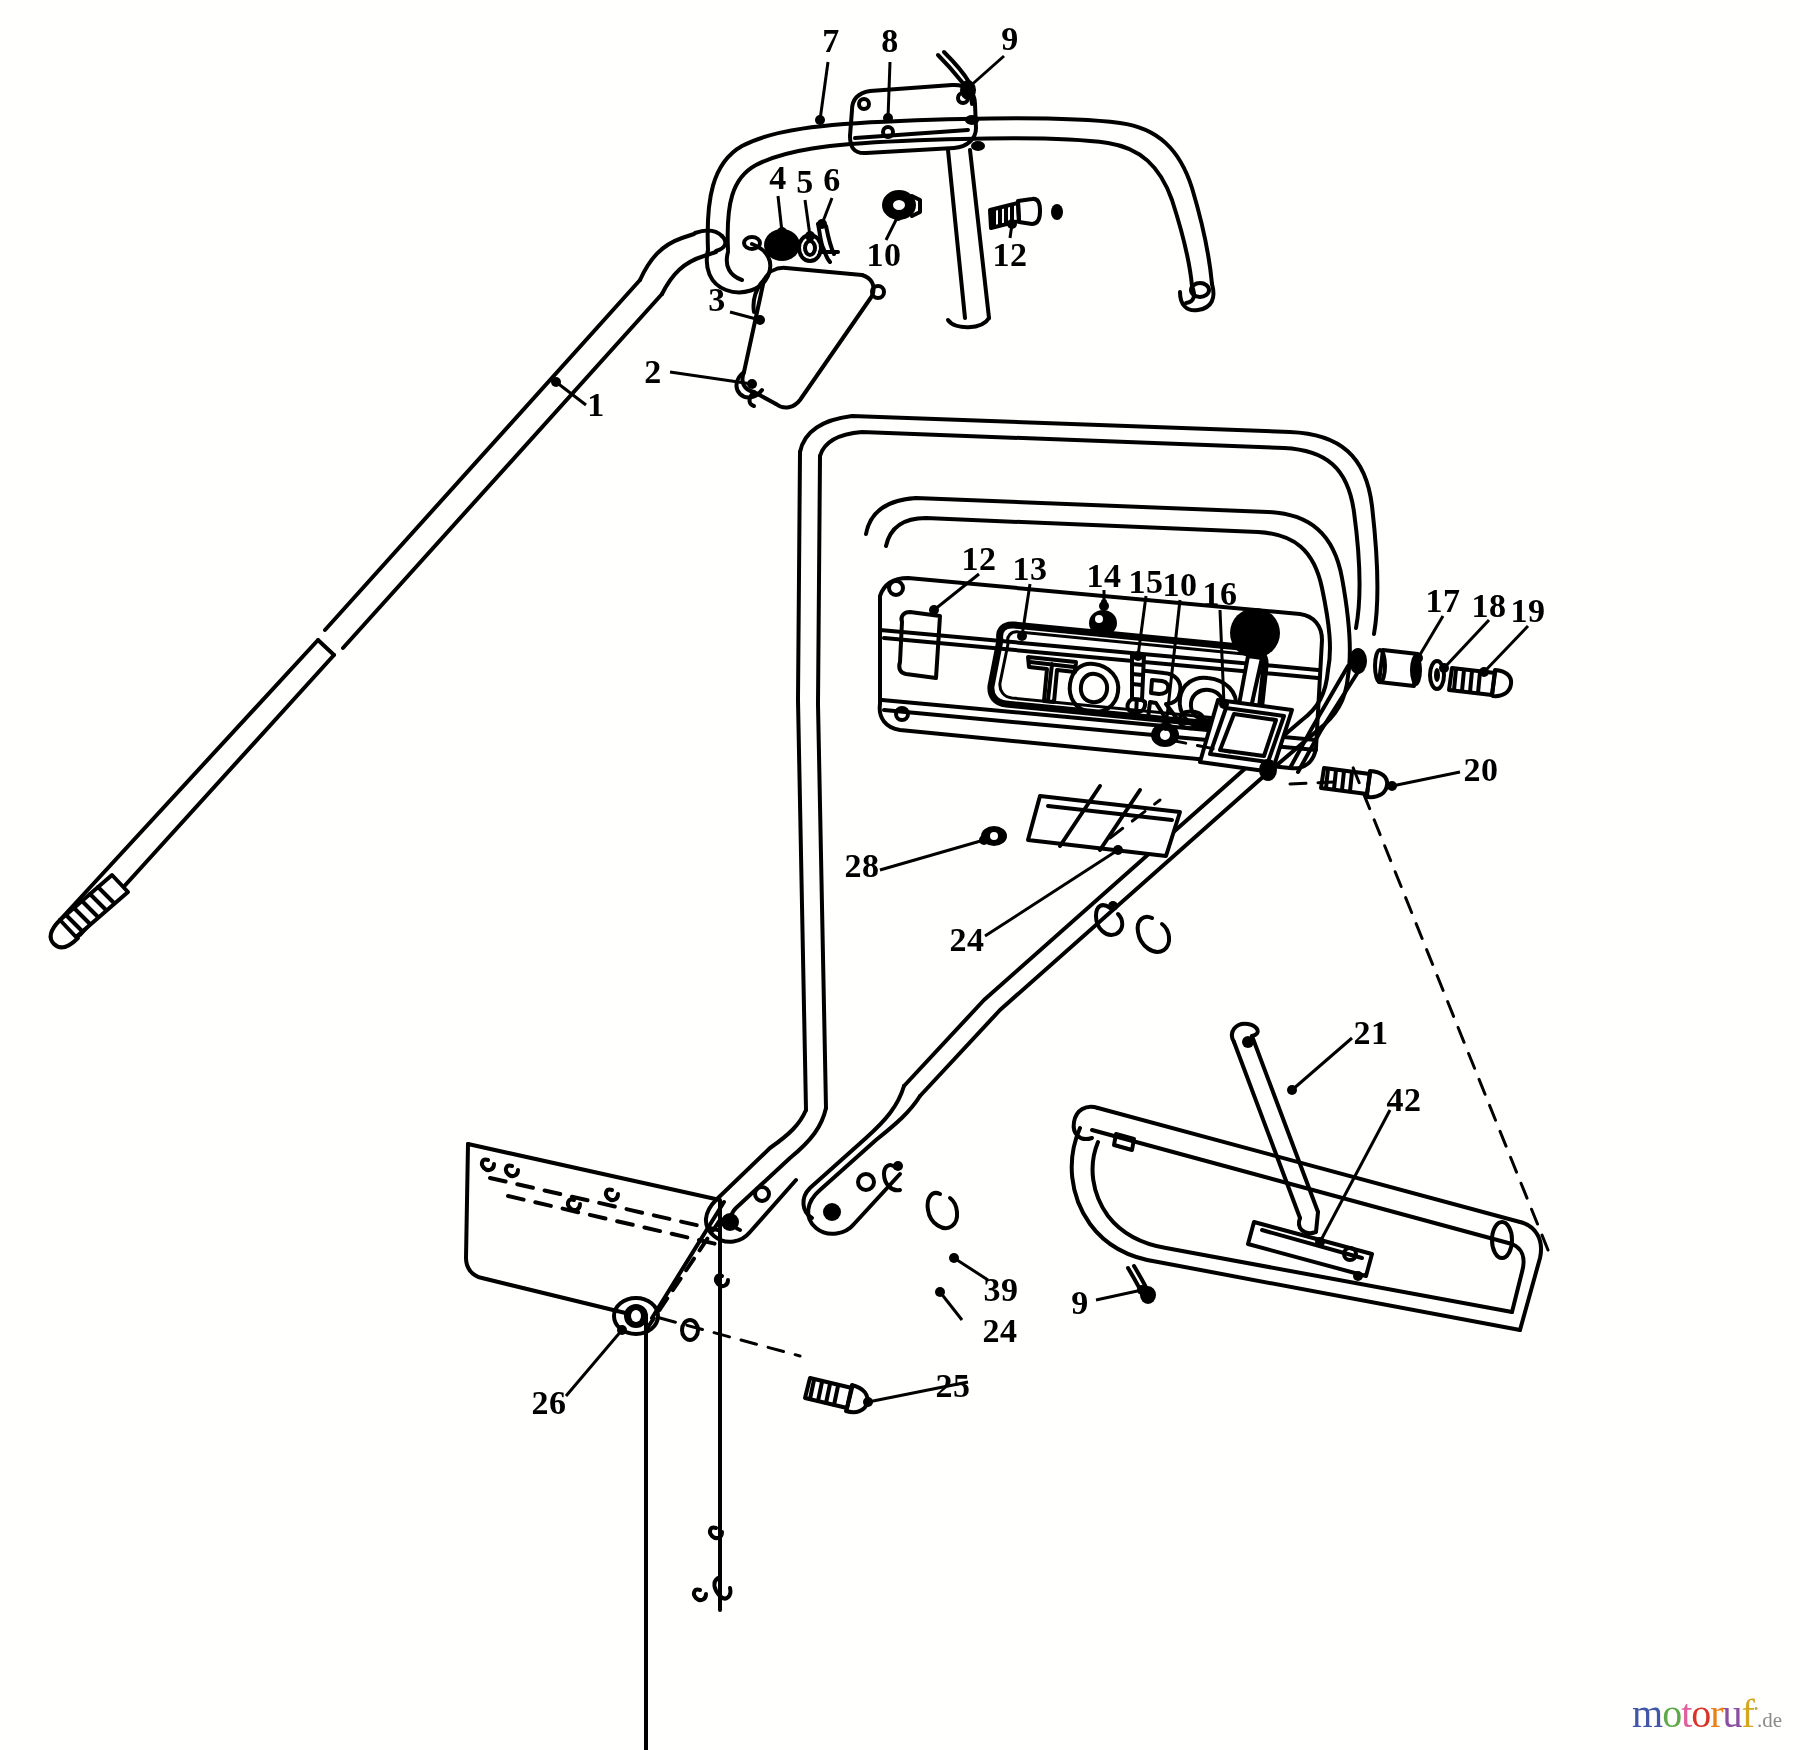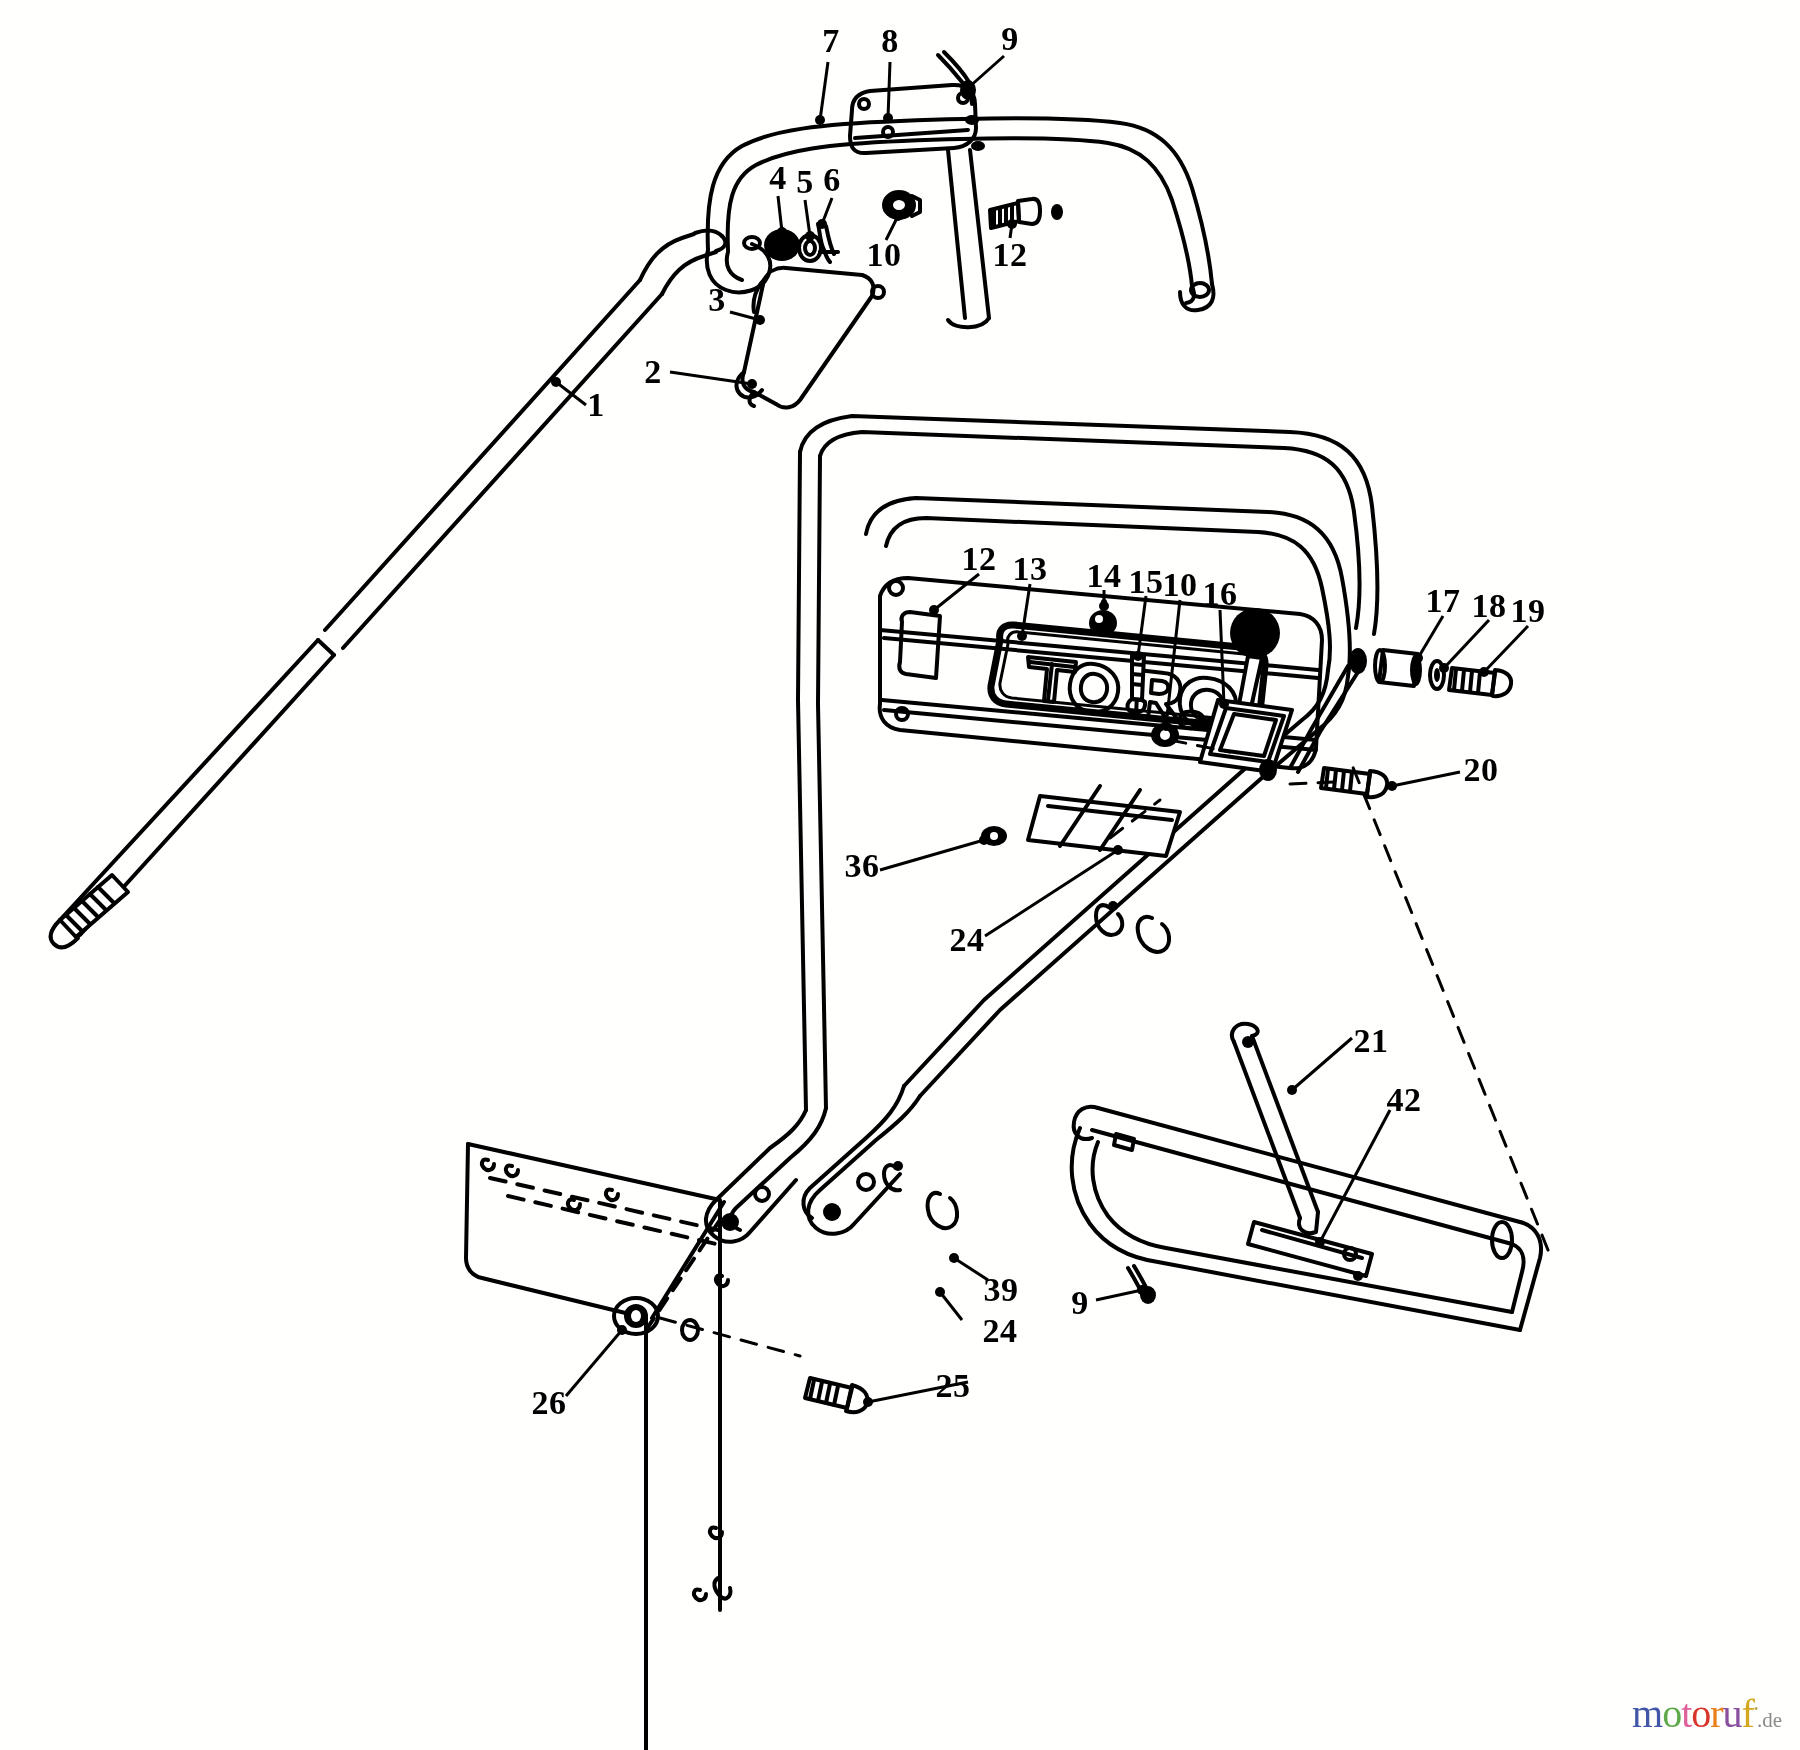--- a/index.html
+++ b/index.html
@@ -458,23 +458,23 @@
       <div class="callout" style="left: 979px; top: 559px;">12</div>
       <div class="callout" style="left: 1030px; top: 569px;">13</div>
       <div class="callout" style="left: 1104px; top: 576px;">14</div>
       <div class="callout" style="left: 1146px; top: 582px;">15</div>
       <div class="callout" style="left: 1180px; top: 585px;">10</div>
       <div class="callout" style="left: 1220px; top: 594px;">16</div>
       <div class="callout" style="left: 1443px; top: 601px;">17</div>
       <div class="callout" style="left: 1489px; top: 606px;">18</div>
       <div class="callout" style="left: 1528px; top: 611px;">19</div>
       <div class="callout" style="left: 1481px; top: 770px;">20</div>
-      <div class="callout" style="left: 862px; top: 866px;">36</div>
+      <div class="callout" style="left: 862px; top: 866px;">28</div>
       <div class="callout" style="left: 967px; top: 940px;">24</div>
-      <div class="callout" style="left: 1371px; top: 1033px; margin-top: 8px;">21</div>
+      <div class="callout" style="left: 1371px; top: 1033px;">21</div>
       <div class="callout" style="left: 1404px; top: 1100px;">42</div>
       <div class="callout" style="left: 1001px; top: 1290px;">39</div>
       <div class="callout" style="left: 1080px; top: 1303px;">9</div>
       <div class="callout" style="left: 976px; top: 1331px; margin-left: 24px;">24</div>
       <div class="callout" style="left: 953px; top: 1386px;">25</div>
       <div class="callout" style="left: 549px; top: 1403px;">26</div>
     </div>
 
   <div id="watermark">
     <span id="wm-letters"><span style="color: rgb(66, 87, 168);">m</span><span style="color: rgb(95, 169, 74);">o</span><span style="color: rgb(224, 96, 156);">t</span><span style="color: rgb(216, 53, 42);">o</span><span style="color: rgb(233, 128, 25);">r</span><span style="color: rgb(139, 79, 160);">u</span><span style="color: rgb(212, 167, 28);">f</span></span><span class="dot" style="color: rgb(185, 162, 74);">•</span><span class="suffix" style="color: rgb(138, 138, 138);">.de</span>

